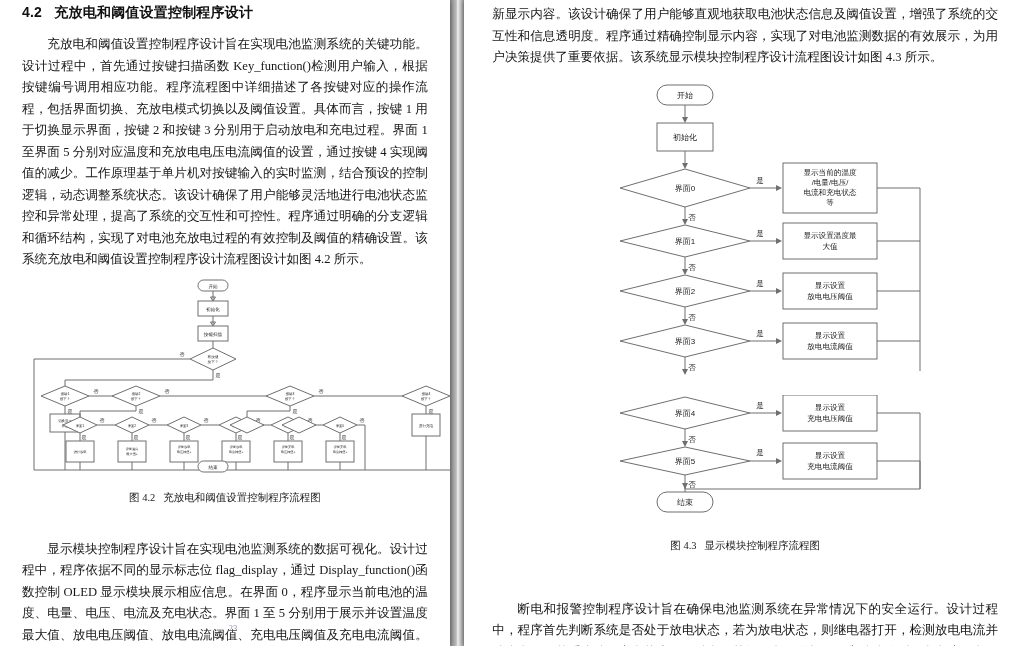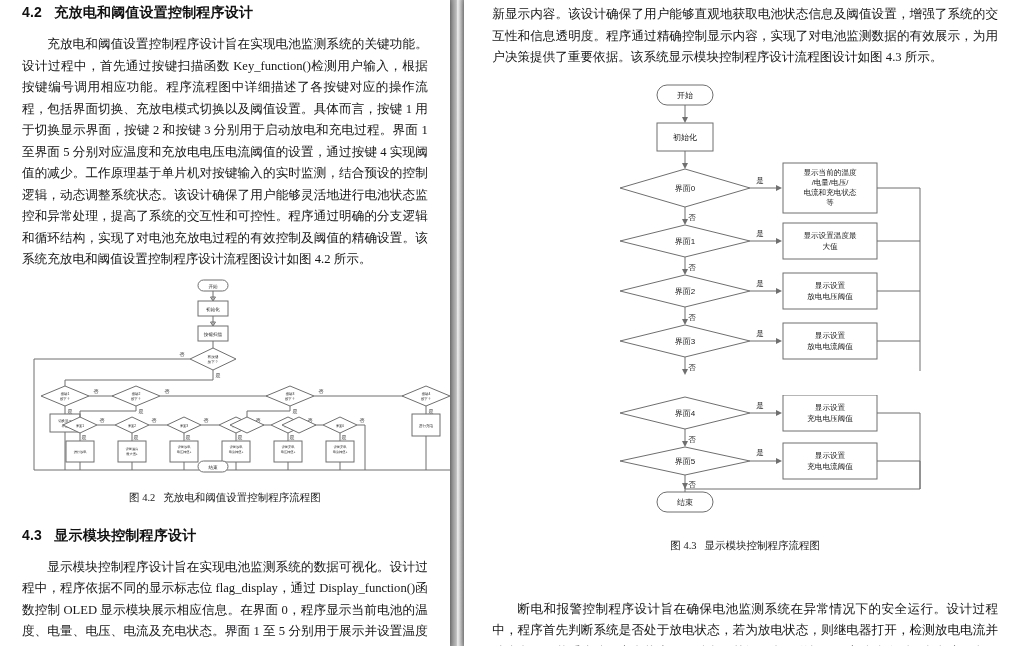--- a/index.html
+++ b/index.html
@@ -227,21 +227,20 @@
             <text x="191" y="190.6" text-anchor="middle" font-size="4.6">结束</text>
           </svg>
         </div>
 
         <div class="spacer-xs"></div>
 
         <p class="caption"><span>图 4.2</span>&nbsp;&nbsp;&nbsp;<span>充放电和阈值设置控制程序流程图</span></p>
 
         <div class="spacer-sm"></div>
 
-        <h2 class="sec"><span>4.3</span>&nbsp;&nbsp;&nbsp;<span>显示模块控制程序设计</span></h2>
 
         <div class="spacer-sm"></div>
 
         <p class="body">显示模块控制程序设计旨在实现电池监测系统的数据可视化。设计过程中，程序依据不同的显示标志位 flag_display，通过 Display_function()函数控制 OLED 显示模块展示相应信息。在界面 0，程序显示当前电池的温度、电量、电压、电流及充电状态。界面 1 至 5 分别用于展示并设置温度最大值、放电电压阈值、放电电流阈值、充电电压阈值及充电电流阈值。工作原理基于单片机对 flag_display 的实时监测，通过 switch 语句选择相应的显示模式，利用 OLED_Show_Temp()、OLED_Show_Humi()、OLED_ShowString()等函数更</p>
       </div>
 
       <div class="pagenum">23</div>
     </div>
   </div>
 

